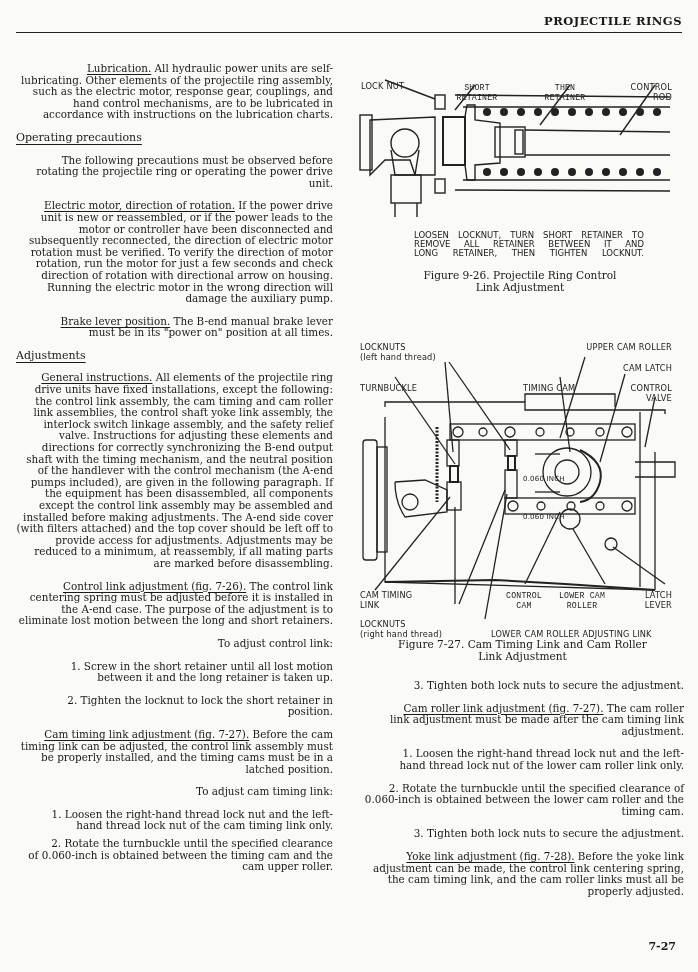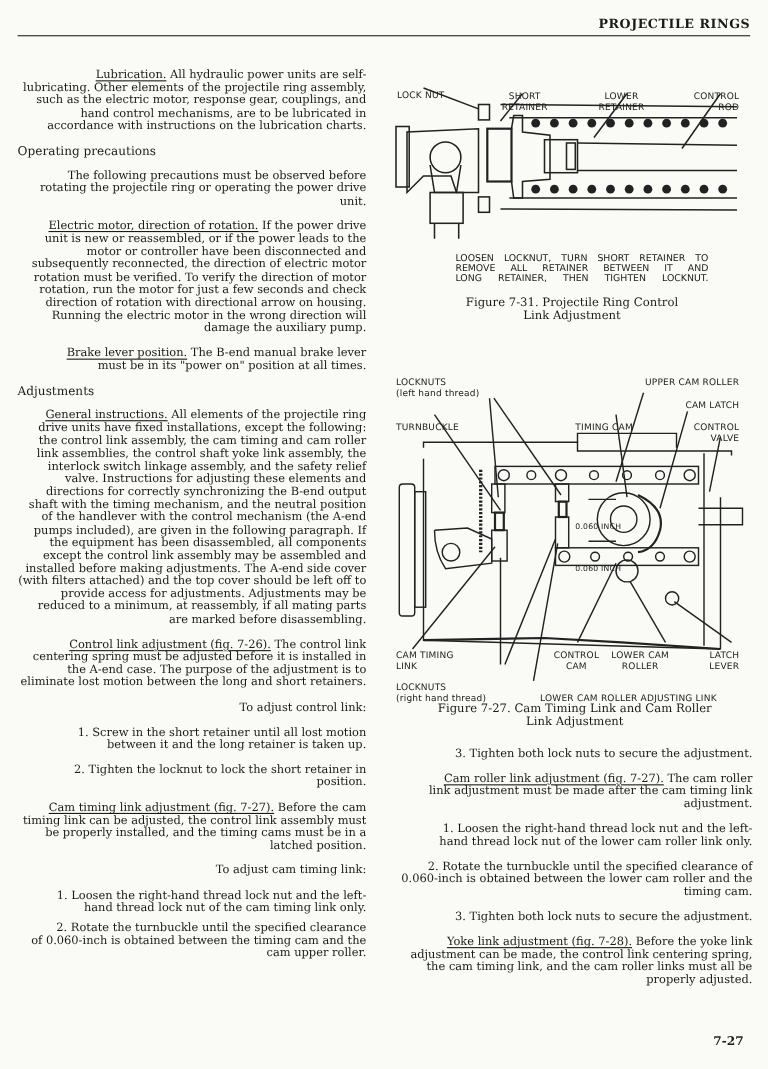--- a/index.html
+++ b/index.html
@@ -4,26 +4,26 @@
 <style>
   html,body{margin:0;padding:0;background:#fafaf7;}
   body{width:698px;height:972px;position:relative;overflow:hidden;font-family:"DejaVu Serif","Liberation Serif",serif;color:#1a1a1a;}
   .header{position:absolute;left:16px;right:16px;top:12px;height:20px;border-bottom:1.5px solid #222;}
   .header-title{position:absolute;right:0;top:2px;font-size:11.5px;font-weight:bold;letter-spacing:0.5px;}
   .col{position:absolute;font-size:10.4px;line-height:11.6px;}
   .col-left{left:16px;top:63px;width:317px;}
   .col-right{left:362px;top:680px;width:322px;}
   p{margin:0 0 11px 0;text-indent:22px;text-align:right;}
   .u{text-decoration:underline;text-underline-offset:2px;}
-  .heading{margin:0 0 11px 0;font-size:11px;text-underline-offset:3px;}
+  .heading{margin:0 0 11px 0;font-size:11px;text-decoration:underline;text-underline-offset:3px;}
   .fig{position:absolute;}
   .fig svg{display:block;}
   .label{position:absolute;font-family:"DejaVu Sans","Liberation Sans",sans-serif;font-size:8.2px;line-height:9.5px;letter-spacing:0.2px;color:#222;white-space:nowrap;margin-top:16px;}
   .label.r{text-align:right;}
-  .label.c{text-align:center;}
+  .label.c{text-align:center;font-family:Liberation Mono, monospace;}
   .fig-note{position:absolute;font-family:"DejaVu Sans","Liberation Sans",sans-serif;font-size:8.5px;line-height:9px;text-align:justify;text-align-last:justify;width:230px;margin-left:12px;}
   .fig-caption{position:absolute;font-size:10.6px;line-height:12px;text-align:center;}
   .page-num{position:absolute;right:22px;top:940px;font-size:11px;font-weight:bold;}
 </style>
 </head>
 <body>
 
 <div class="header">
   <span class="header-title">PROJECTILE RINGS</span>
 </div>
@@ -107,34 +107,34 @@
         <circle cx="285" cy="117" r="4"></circle>
         <circle cx="302" cy="117" r="4"></circle>
     </g>
   </svg>
   <div class="label" style="left:6px;top:11px">LOCK NUT</div>
   <div class="label c" style="left:96px;top:12px;width:52px">
       <div>SHORT</div>
       <div>RETAINER</div>
     </div>
   <div class="label c" style="left:184px;top:12px;width:52px">
-      <div>LOWER</div>
+      <div>THEN</div>
       <div>RETAINER</div>
     </div>
   <div class="label r" style="left:262px;top:12px;width:55px">
       <div>CONTROL</div>
       <div>ROD</div>
     </div>
   <div class="fig-note" style="left:47px;top:176px">
     <div>LOOSEN LOCKNUT, TURN SHORT RETAINER TO</div>
       <div>REMOVE ALL RETAINER BETWEEN IT AND</div>
       <div>LONG RETAINER, THEN TIGHTEN LOCKNUT.</div>
   </div>
   <div class="fig-caption" style="left:20px;top:214px;width:290px">
-    <div>Figure 7-31.  Projectile Ring Control</div>
+    <div>Figure 9-26.  Projectile Ring Control</div>
       <div>Link Adjustment</div>
   </div>
 </div>
 
 <div class="fig" style="left:355px;top:322px;width:343px;height:345px;">
   <svg width="343" height="300" viewBox="0 0 343 300" style="position:absolute;left:0;top:0">
     <g fill="none" stroke="#222" stroke-width="1.3">
 
       <path d="M30 85 L30 80 L170 80 L170 88 L310 88 L310 92"></path>
       <path d="M170 80 L170 72 L260 72 L260 85"></path>

